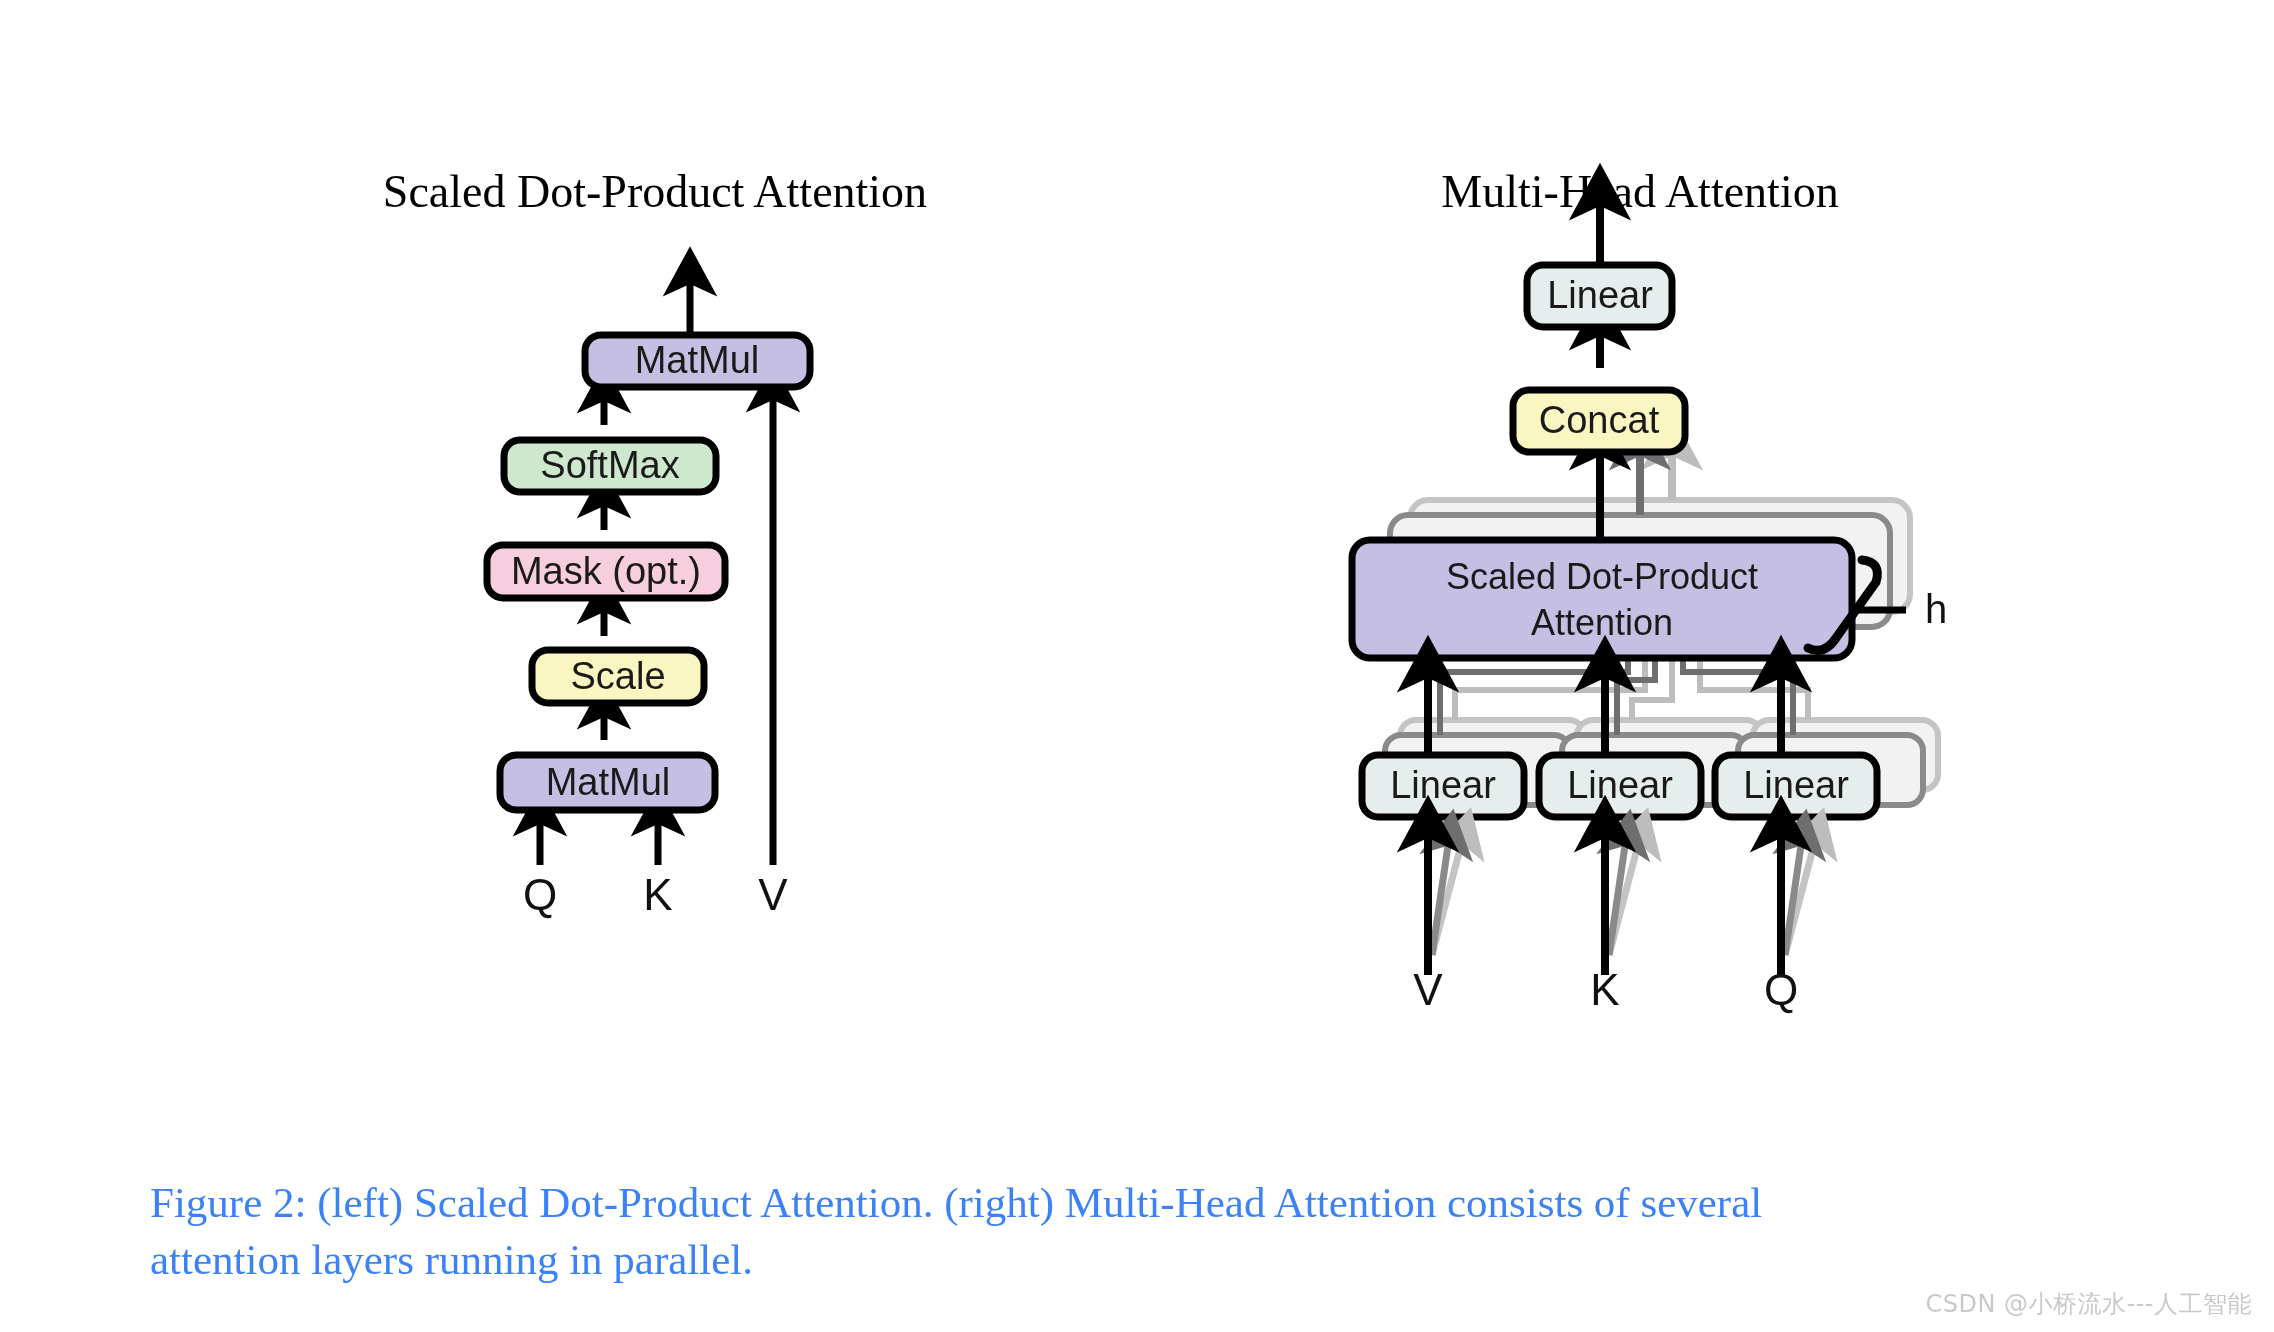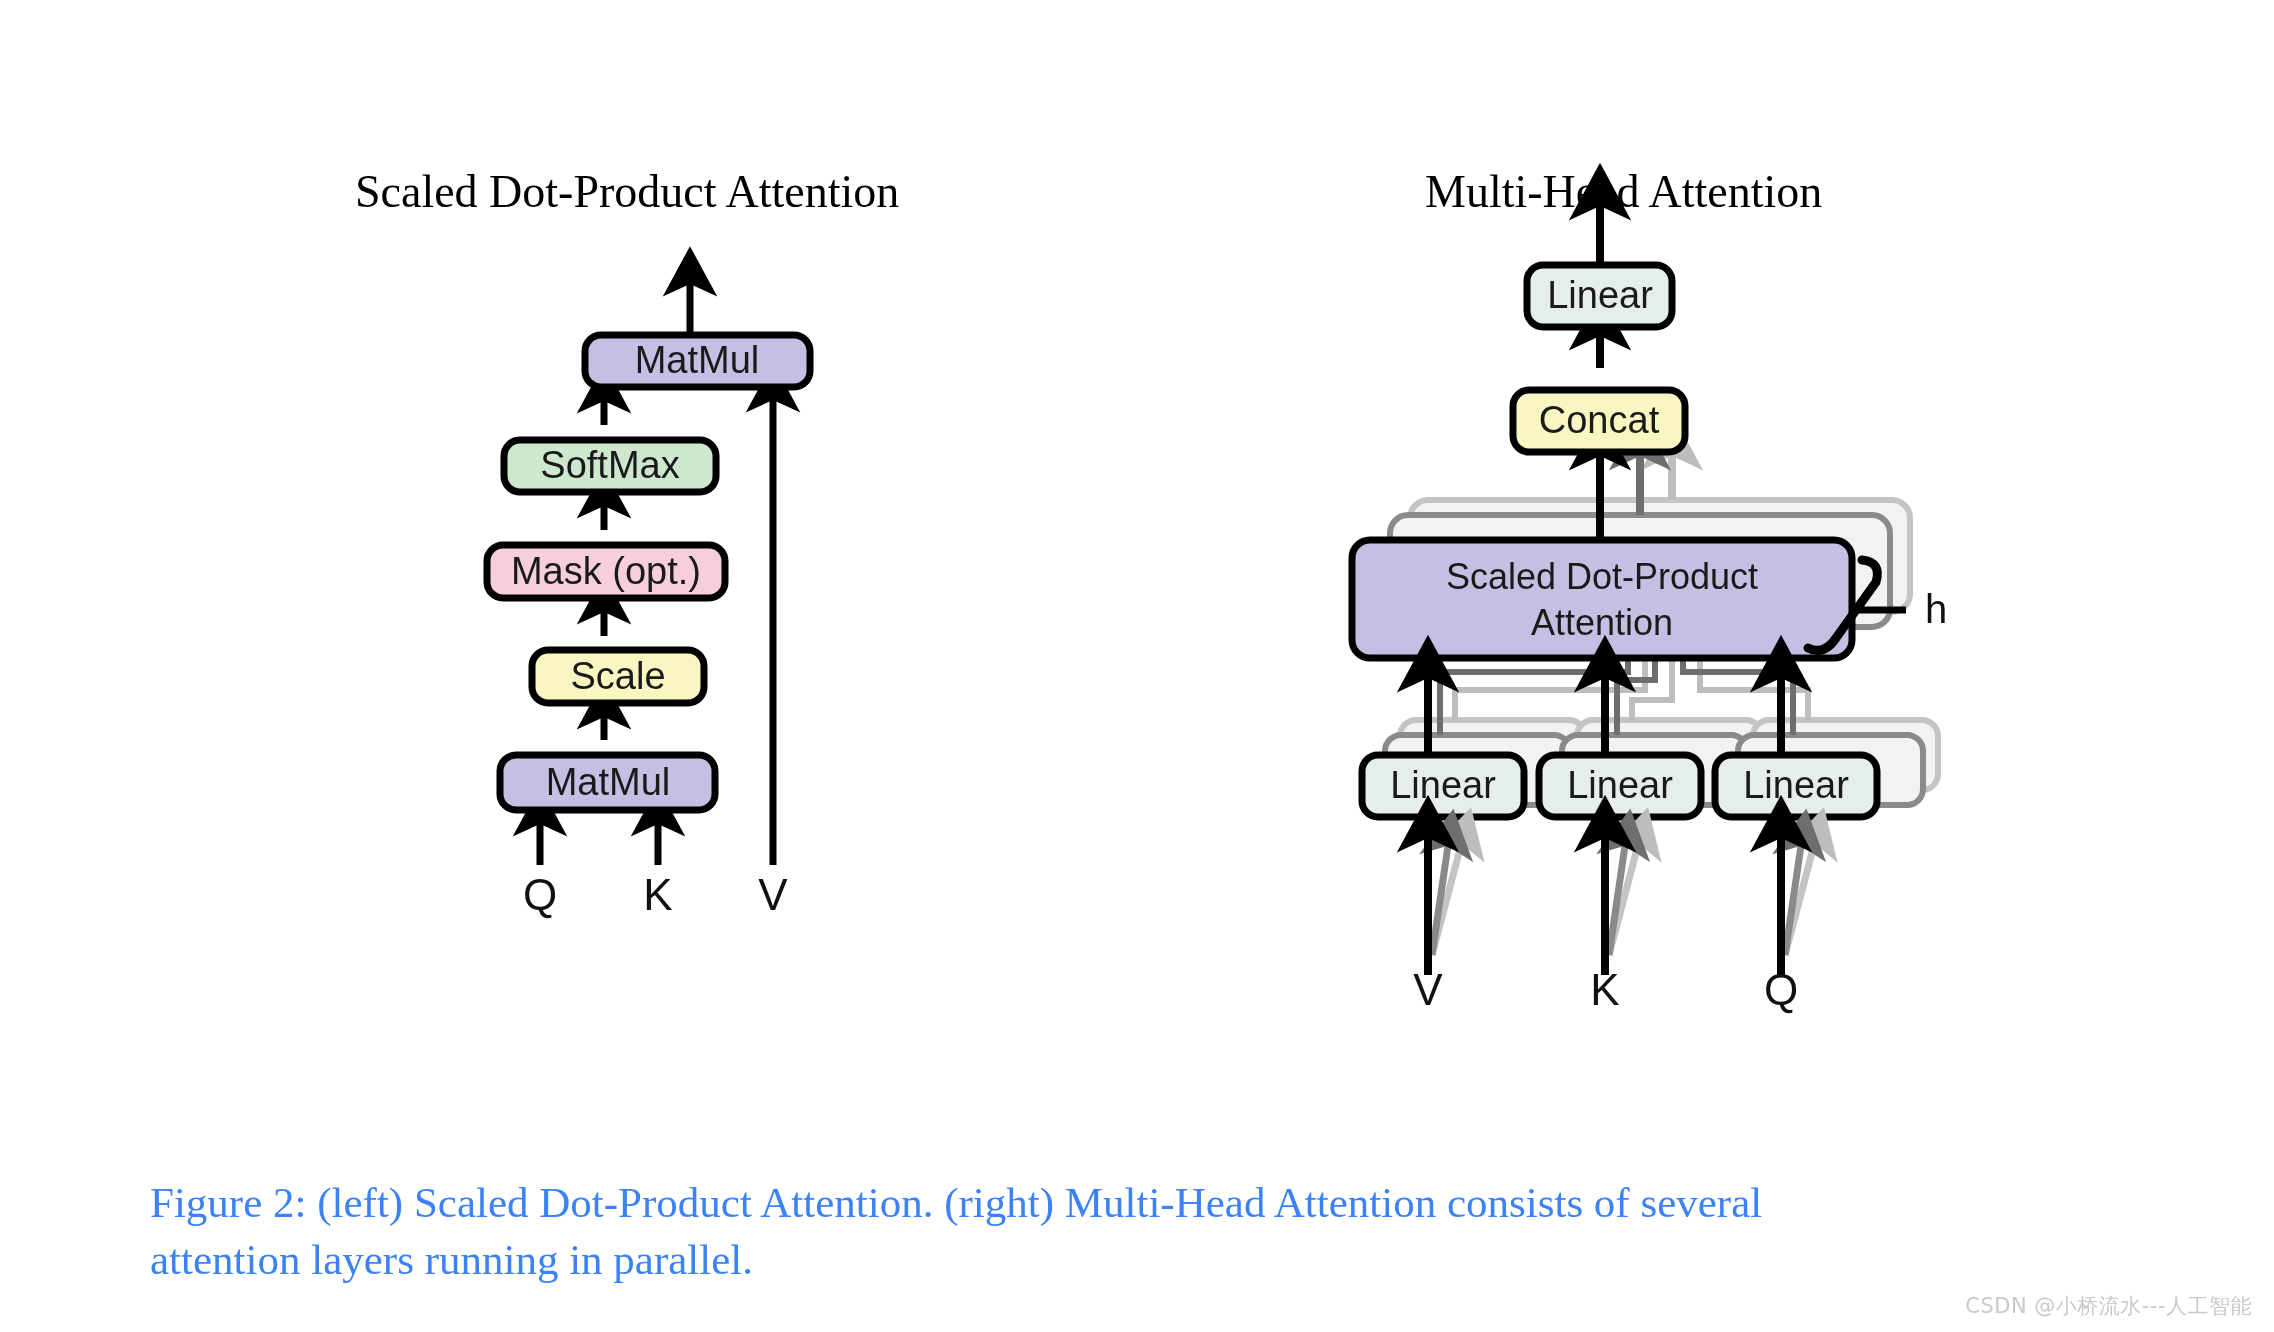--- a/index.html
+++ b/index.html
@@ -1,40 +1,40 @@
 <!DOCTYPE html>
 <html><head>
 <meta charset="utf-8">
 <style>
   html,body{margin:0;padding:0;background:#ffffff;}
   body{width:2274px;height:1332px;position:relative;overflow:hidden;
        font-family:"Liberation Sans",sans-serif;}
   .figure-area{position:absolute;left:0;top:0;width:2274px;height:1160px;}
   .diagram-title{
     position:absolute;font-family:"Liberation Serif",serif;
-    font-size:46px;color:#000;white-space:nowrap;
+    font-size:46px;color:#000;white-space:nowrap;text-align:center;
   }
   #title-left{left:355px;top:165px;width:600px;}
   #title-right{left:1425px;top:165px;width:430px;}
   svg{position:absolute;left:0;top:0;overflow:visible;}
   .box-label{font-family:"Liberation Sans",sans-serif;font-size:38px;fill:#1a1a1a;}
   .box-label-sm{font-family:"Liberation Sans",sans-serif;font-size:36px;fill:#1a1a1a;}
   .io-label{font-family:"Liberation Sans",sans-serif;font-size:44px;fill:#111;}
   .h-label{font-family:"Liberation Sans",sans-serif;font-size:40px;fill:#111;}
   .node-box{stroke:#000;stroke-width:7;}
   .ghost-box{fill:#f2f2f2;stroke-width:6;}
   .caption{
     position:absolute;left:150px;top:1175px;width:2000px;
     font-family:"Liberation Serif",serif;font-size:43px;line-height:1.32;
     color:#3b82f6;text-align:left;
   }
   .caption span{display:block;}
   .watermark{
     position:absolute;right:22px;bottom:12px;
-    font-family:"DejaVu Sans",sans-serif;font-size:21px;color:#c9c9c9;
+    font-family:"DejaVu Sans",sans-serif;font-size:24px;color:#c9c9c9;
     white-space:nowrap;letter-spacing:.5px;margin-left:24px;
   }
 </style>
 </head>
 <body>
 
 <div class="figure-area">
 
   <div class="diagram-title" id="title-left">Scaled Dot-Product Attention</div>
 

